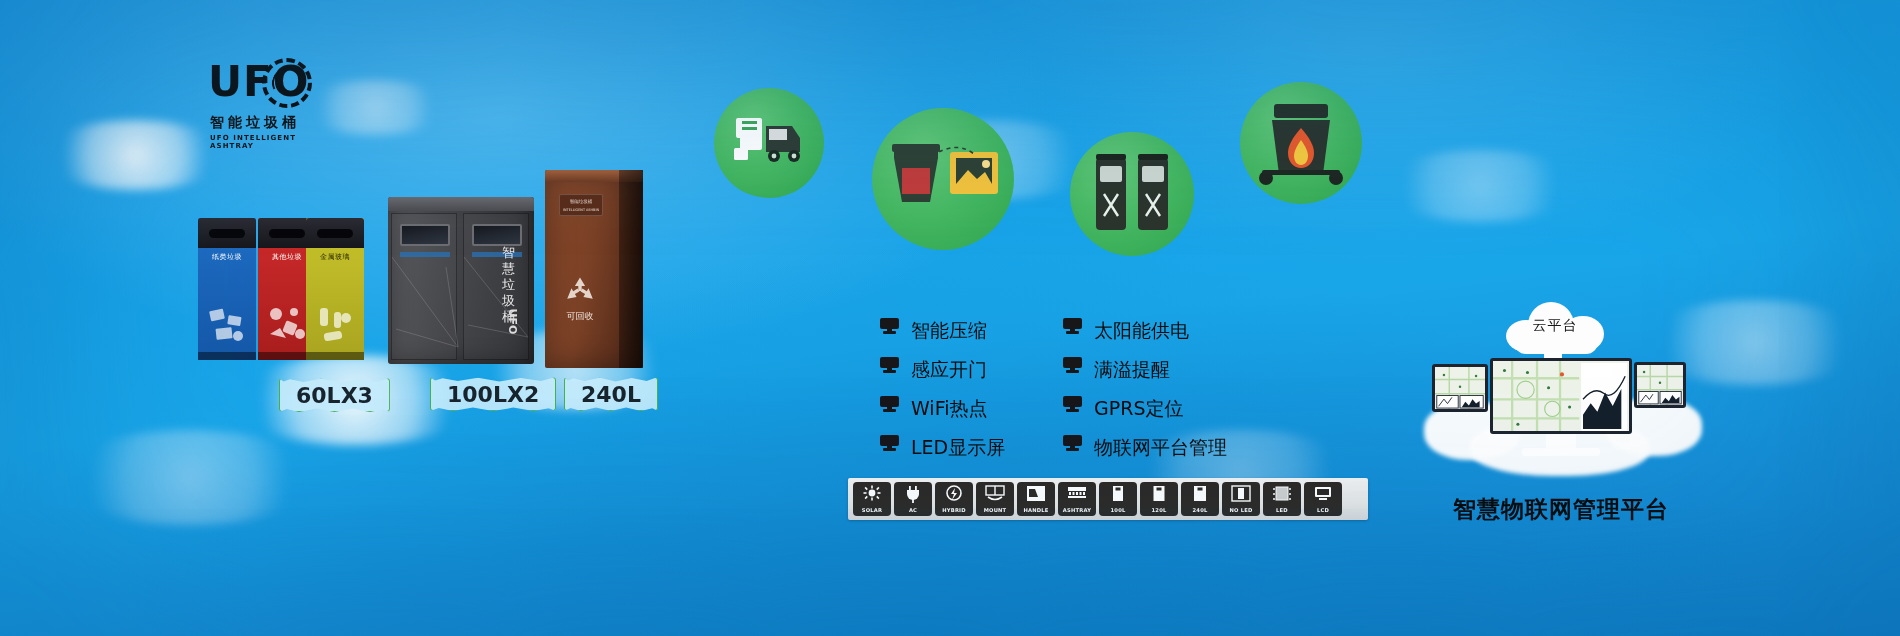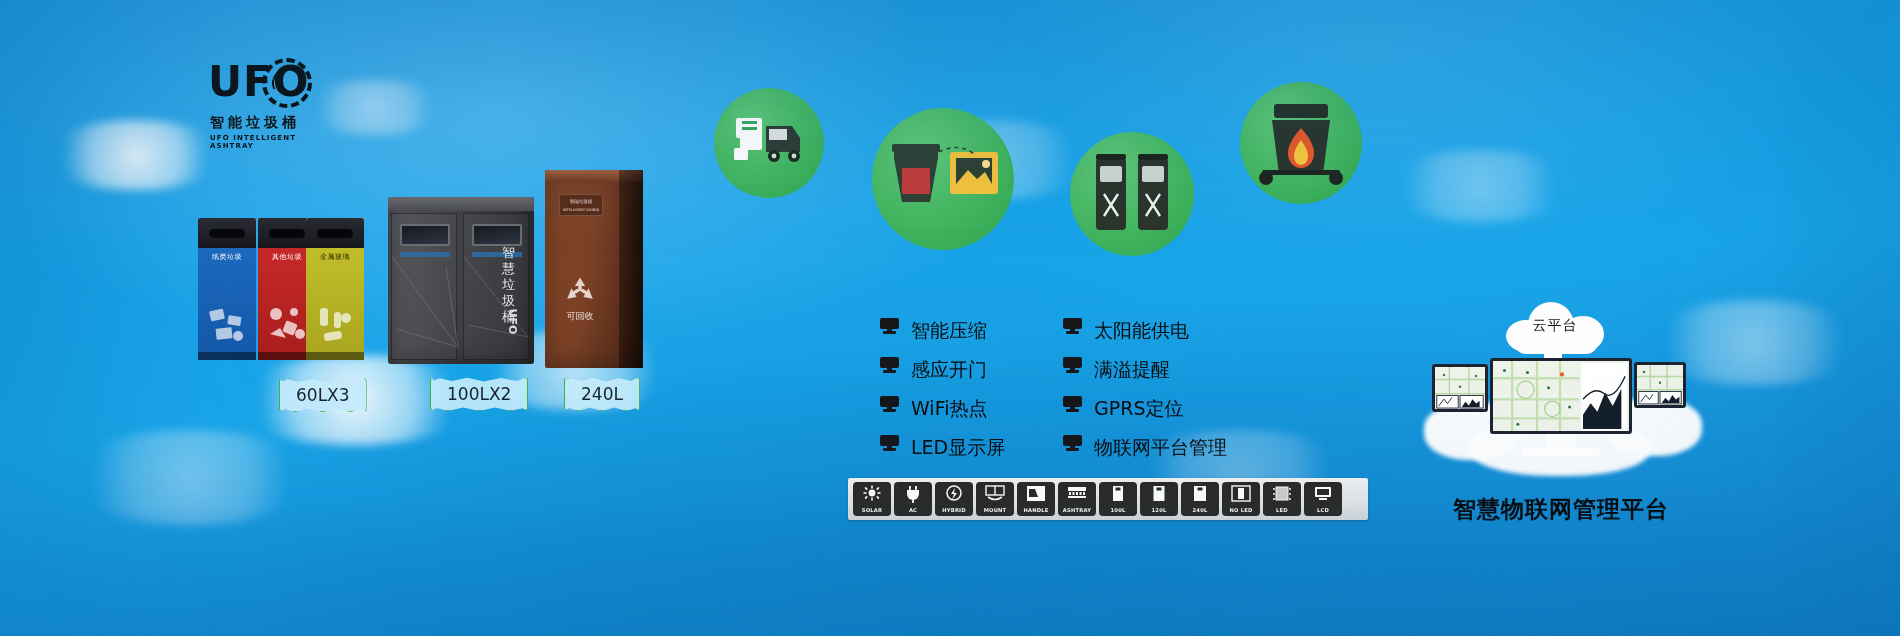--- a/index.html
+++ b/index.html
@@ -95,21 +95,21 @@
   #bin-1 .rtext { position:absolute; left:12px; top:140px; width:46px; text-align:center;
                   font-size:9px; color:#f2e6de; font-family:"DejaVu Sans", sans-serif; }
   #bin-1 .side { position:absolute; right:0; top:0; width:24px; height:100%;
                  background:linear-gradient(90deg, rgba(0,0,0,.38), rgba(0,0,0,.62)); }
 
   
   .ribbon {
     position:absolute; height:34px; padding:0 16px;
     background:rgba(196,236,252,.92); border:1.5px solid #46b24a;
     display:flex; align-items:center; justify-content:center;
-    font-size:17px; font-weight:400; color:#18252e;
+    font-size:22px; font-weight:700; color:#18252e;
     font-family:"DejaVu Sans", sans-serif;
     border-radius:3px;
     clip-path: polygon(0 0, 4% 10%, 10% 4%, 22% 12%, 38% 2%, 55% 13%, 72% 3%, 88% 12%, 96% 4%, 100% 0,
                        100% 100%, 94% 92%, 82% 100%, 66% 90%, 50% 100%, 34% 90%, 18% 100%, 7% 91%, 0 100%);
   }
   #rib-60  { left:279px; top:378px; }
   #rib-100 { left:430px; top:377px; }
   #rib-240 { left:564px; top:377px; }
 
   

